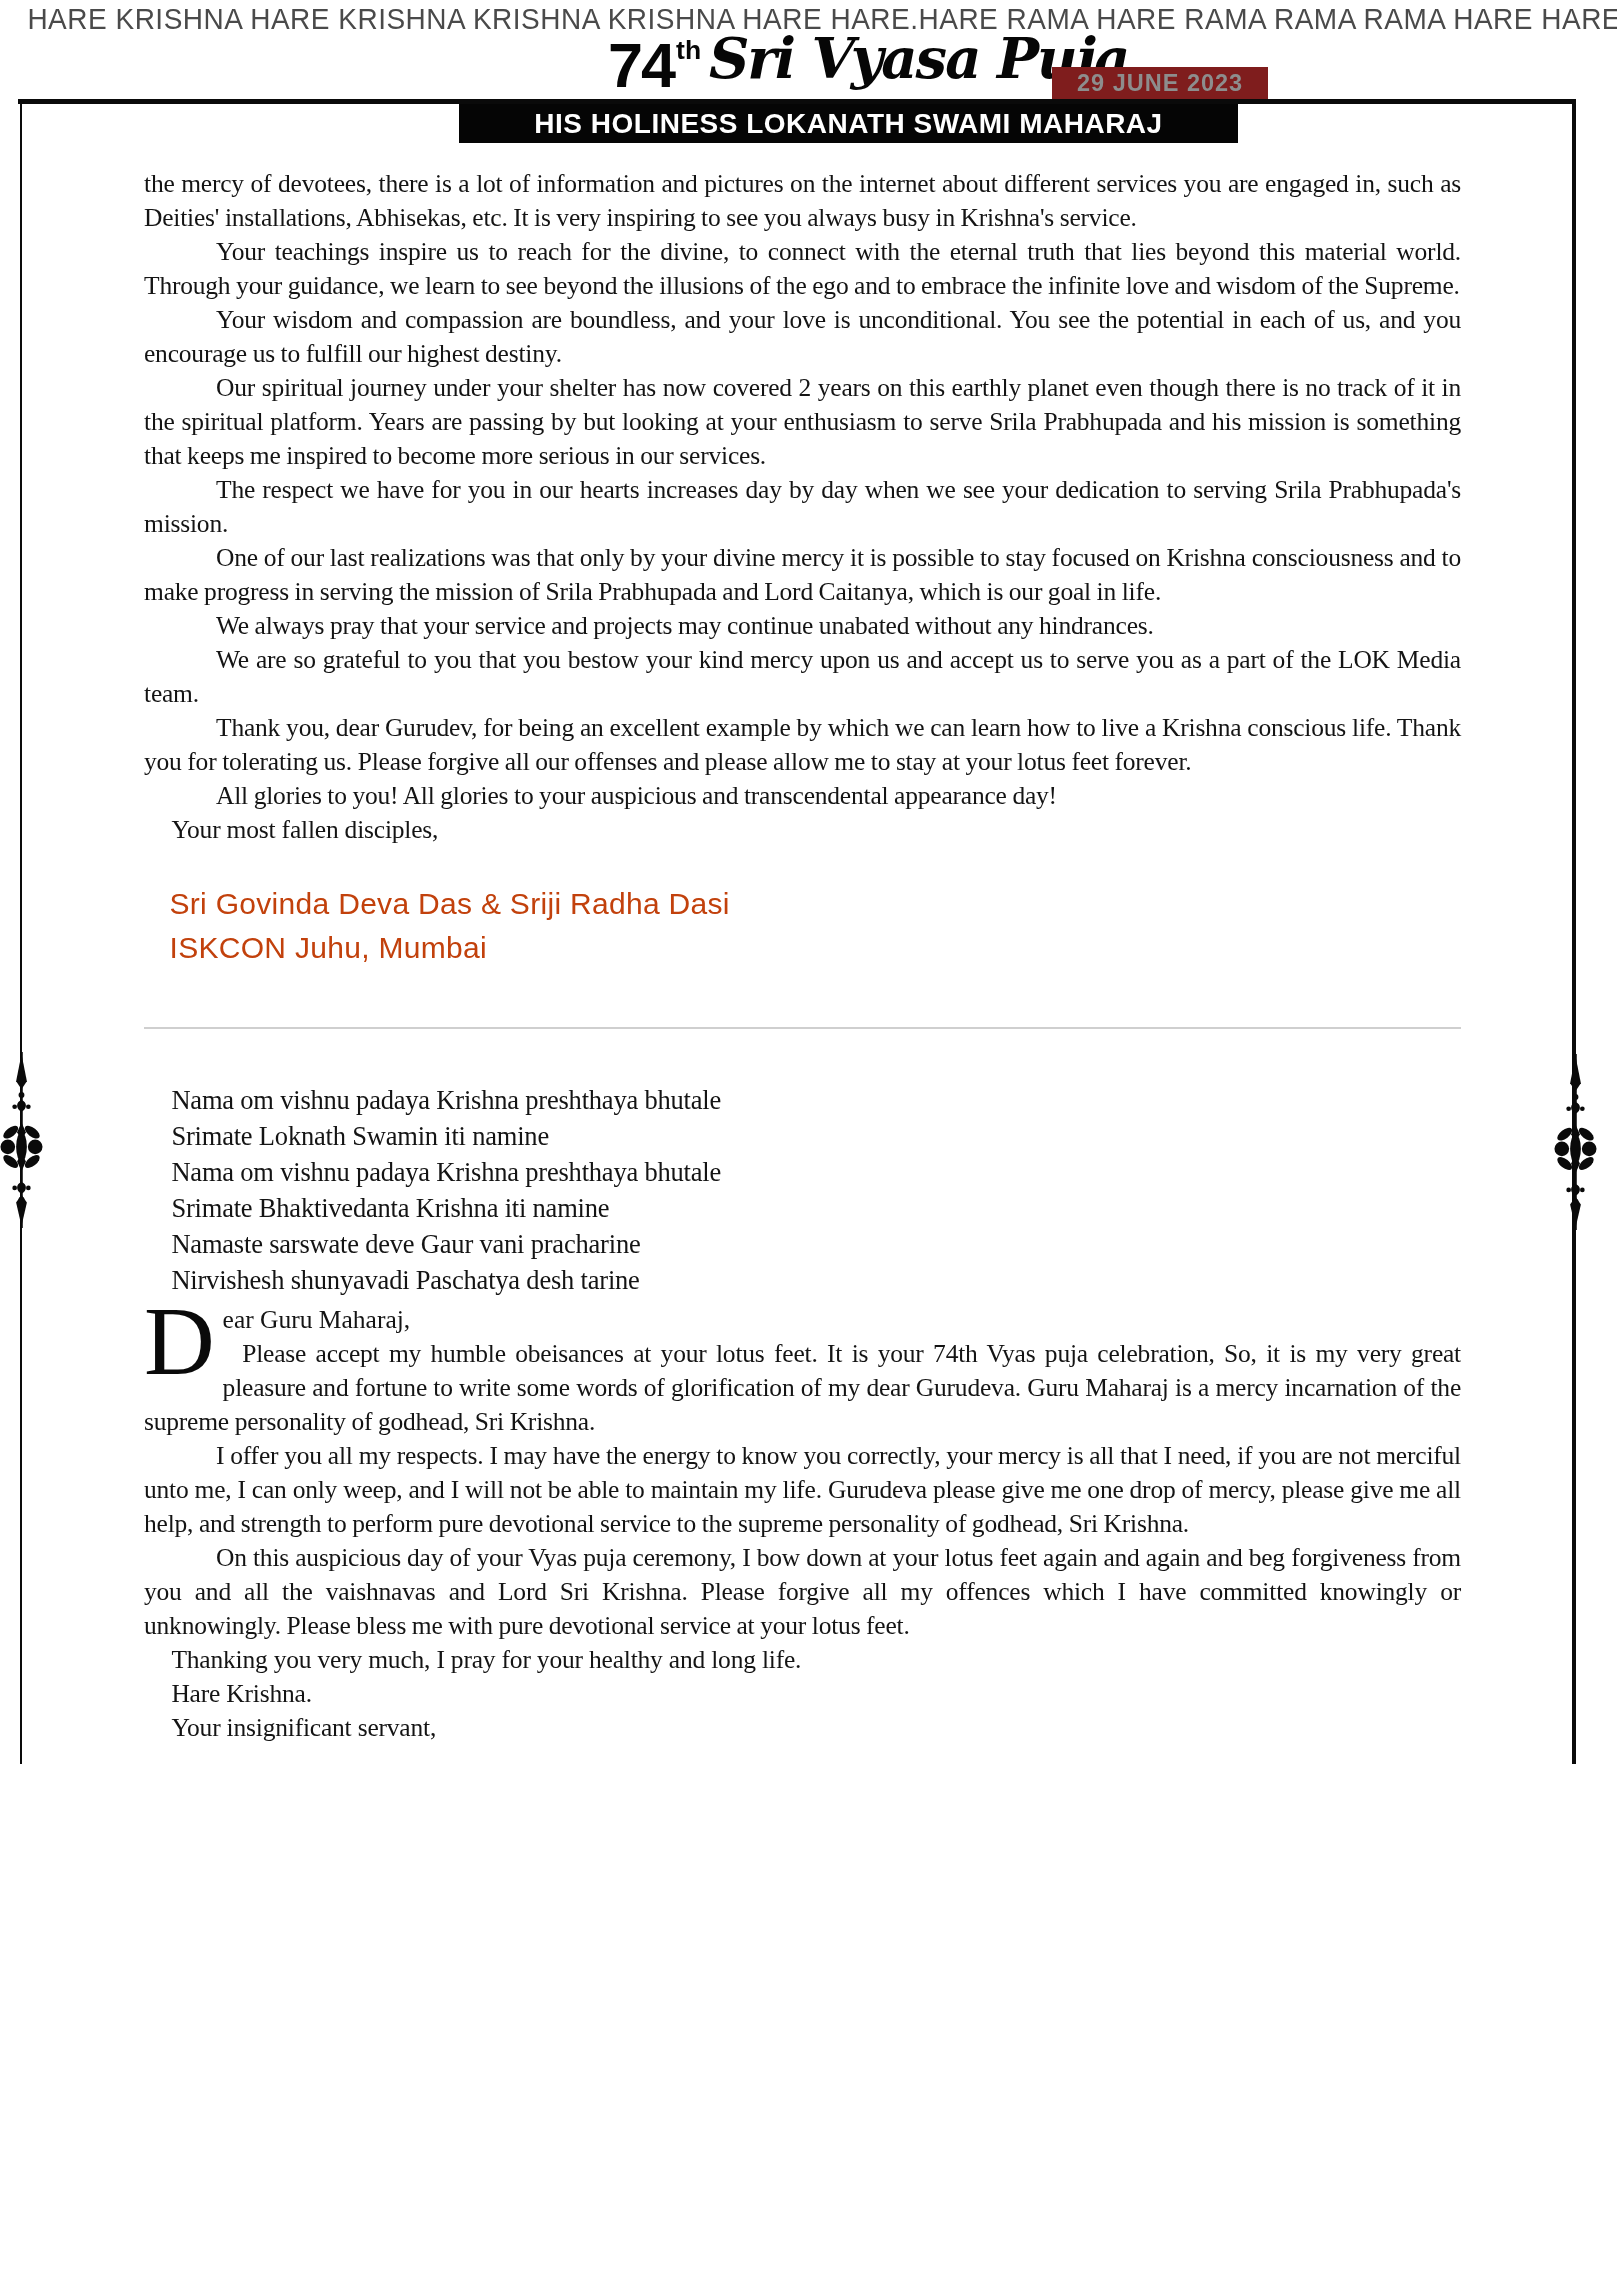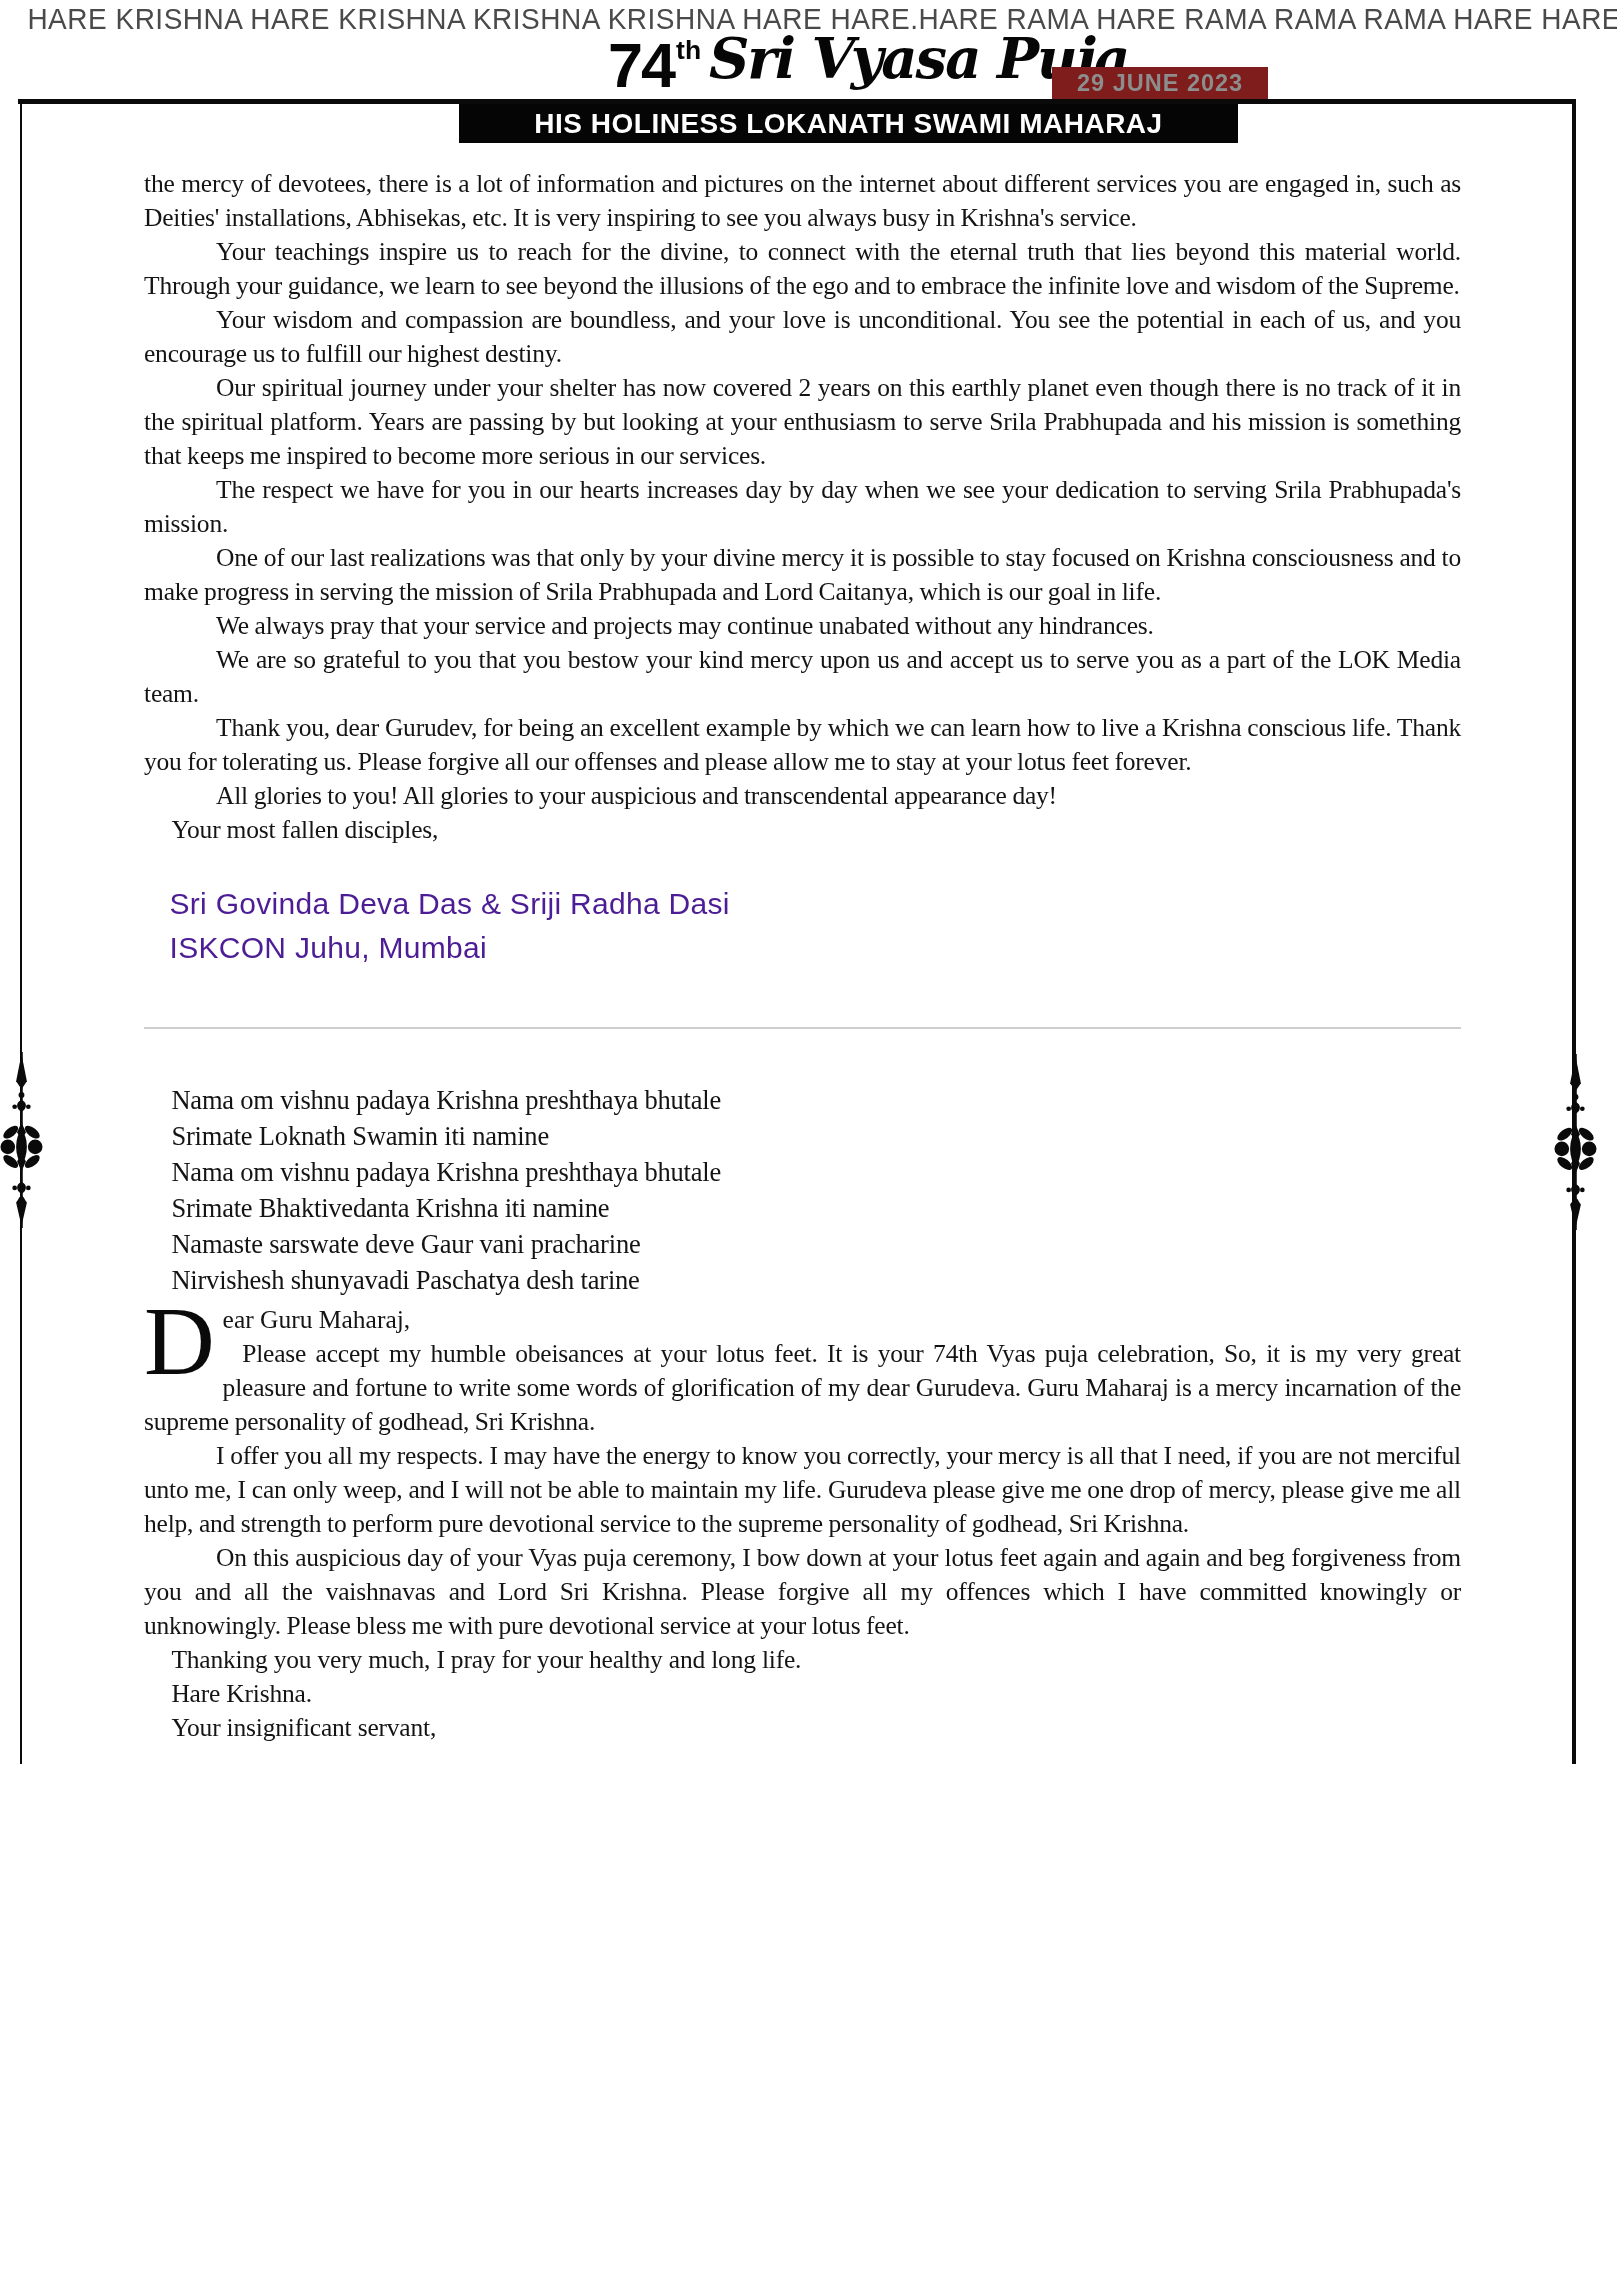--- a/index.html
+++ b/index.html
@@ -75,21 +75,21 @@
 
   .closing-line {
     font-size:25.5px; line-height:34px; padding-left:27.4px;
     letter-spacing:-0.2px;
   }
 
   .signature {
     margin-top:35px; padding-left:25.5px;
     font-family:"Liberation Sans", sans-serif;
     font-stretch:condensed;
-    font-size:30px; line-height:44px; color:#4c1d95; letter-spacing:0.3px;
+    font-size:30px; line-height:44px; color:#c2410c; letter-spacing:0.3px;
   }
 
   .divider {
     border:none; border-top:2px solid #cfcfcf;
     margin:57px 0 53px 0; width:100%;
   }
 
   .verse-line {
     font-size:26.5px; line-height:36px; padding-left:27.4px;
     letter-spacing:-0.2px;

